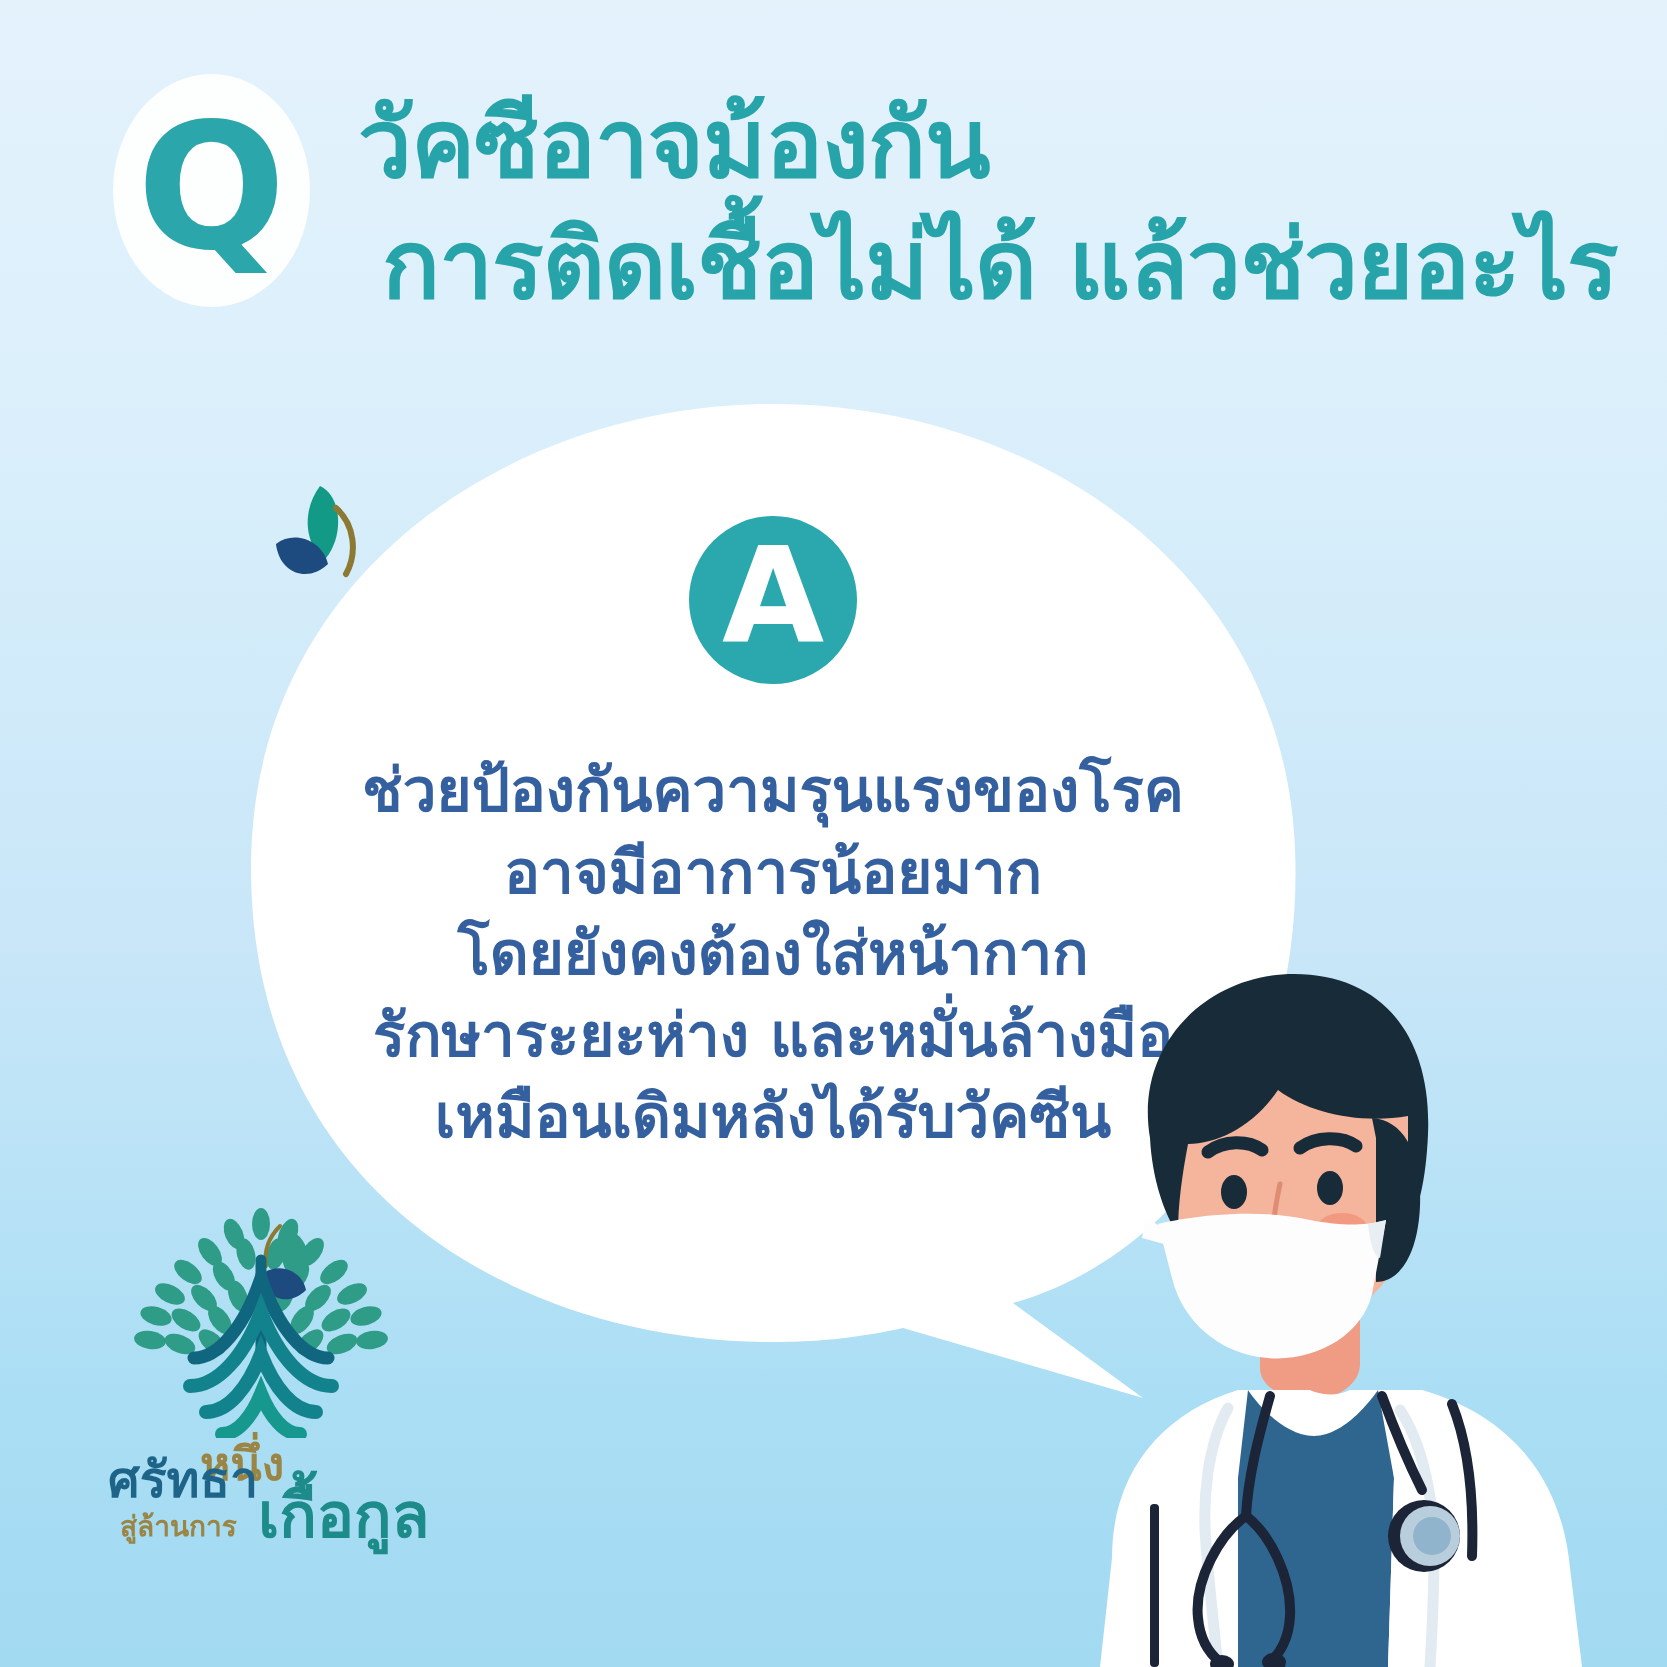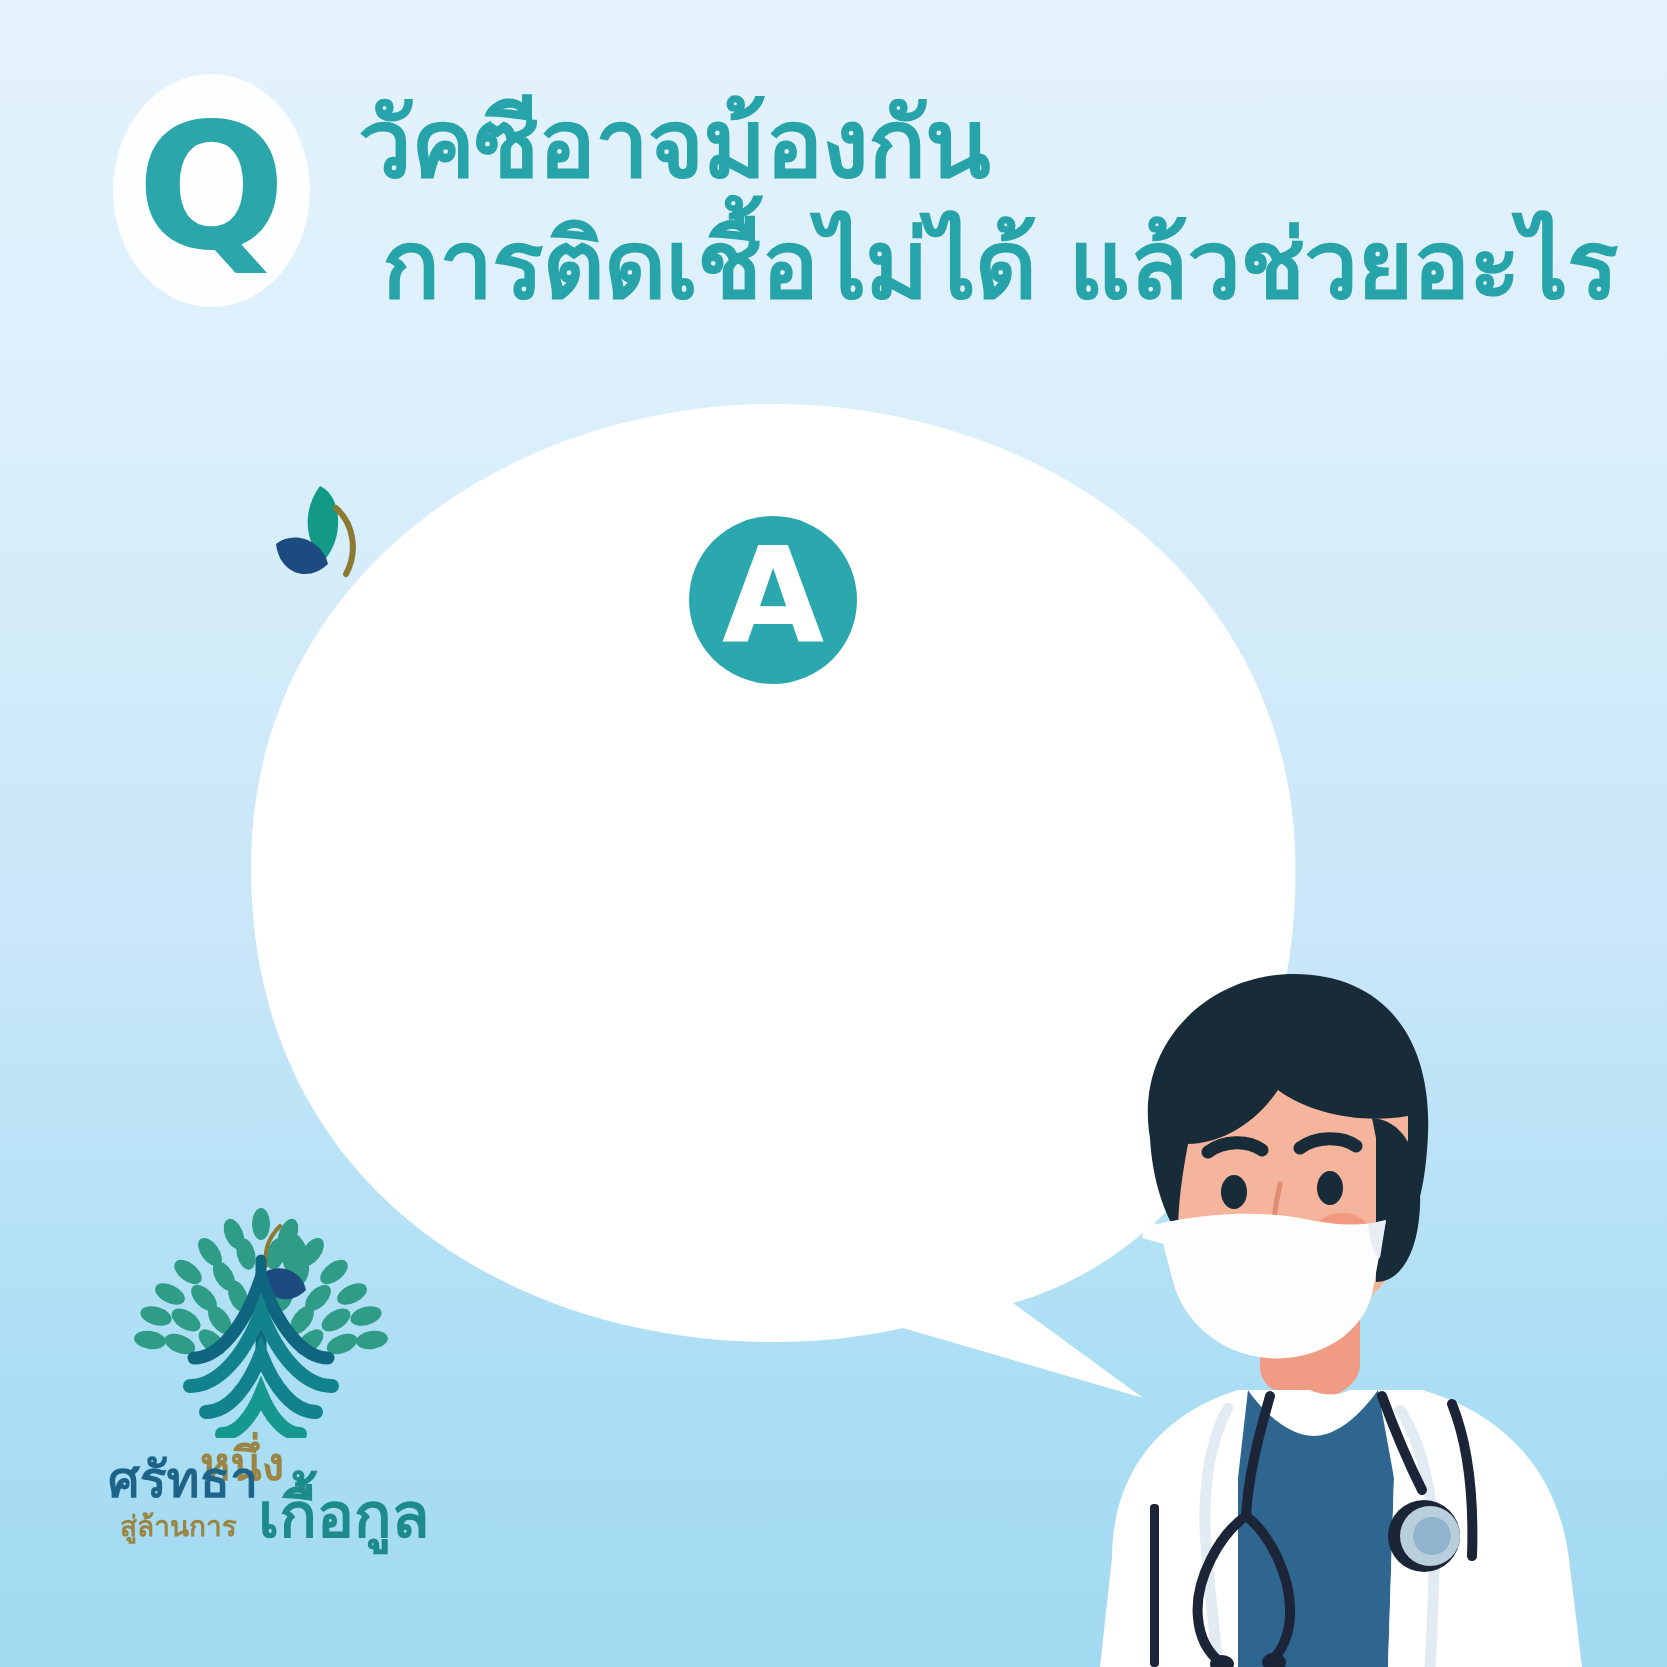--- a/index.html
+++ b/index.html
@@ -174,20 +174,27 @@
                L900 1000
                L660 930
                C610 941 570 944 530 944
                C270 944 8 790 8 470
                C8 176 270 6 530 6 Z" fill="#ffffff"></path>
     </svg>
 
     <div id="bubble-content">
       <div id="a-badge">
         <span id="a-letter">A</span>
+      </div>
+      <div id="answer-lines">
+        <div class="ans-line">ช่วยป้องกันความรุนแรงของโรค</div>
+        <div class="ans-line">อาจมีอาการน้อยมาก</div>
+        <div class="ans-line">โดยยังคงต้องใส่หน้ากาก</div>
+        <div class="ans-line">รักษาระยะห่าง  และหมั่นล้างมือ</div>
+        <div class="ans-line">เหมือนเดิมหลังได้รับวัคซีน</div>
       </div>
     </div>
   </div>
 
   <div id="doctor">
     <svg viewBox="0 0 640 729" xmlns="http://www.w3.org/2000/svg">
 
       <path d="M218 330 L218 430 C218 452 248 462 268 462 C292 462 318 448 318 426 L318 330 Z" fill="#F09C84"></path>
 
       <path d="M330 220 C352 214 360 240 352 262 C346 280 332 286 324 280 Z" fill="#F5B49C"></path>

